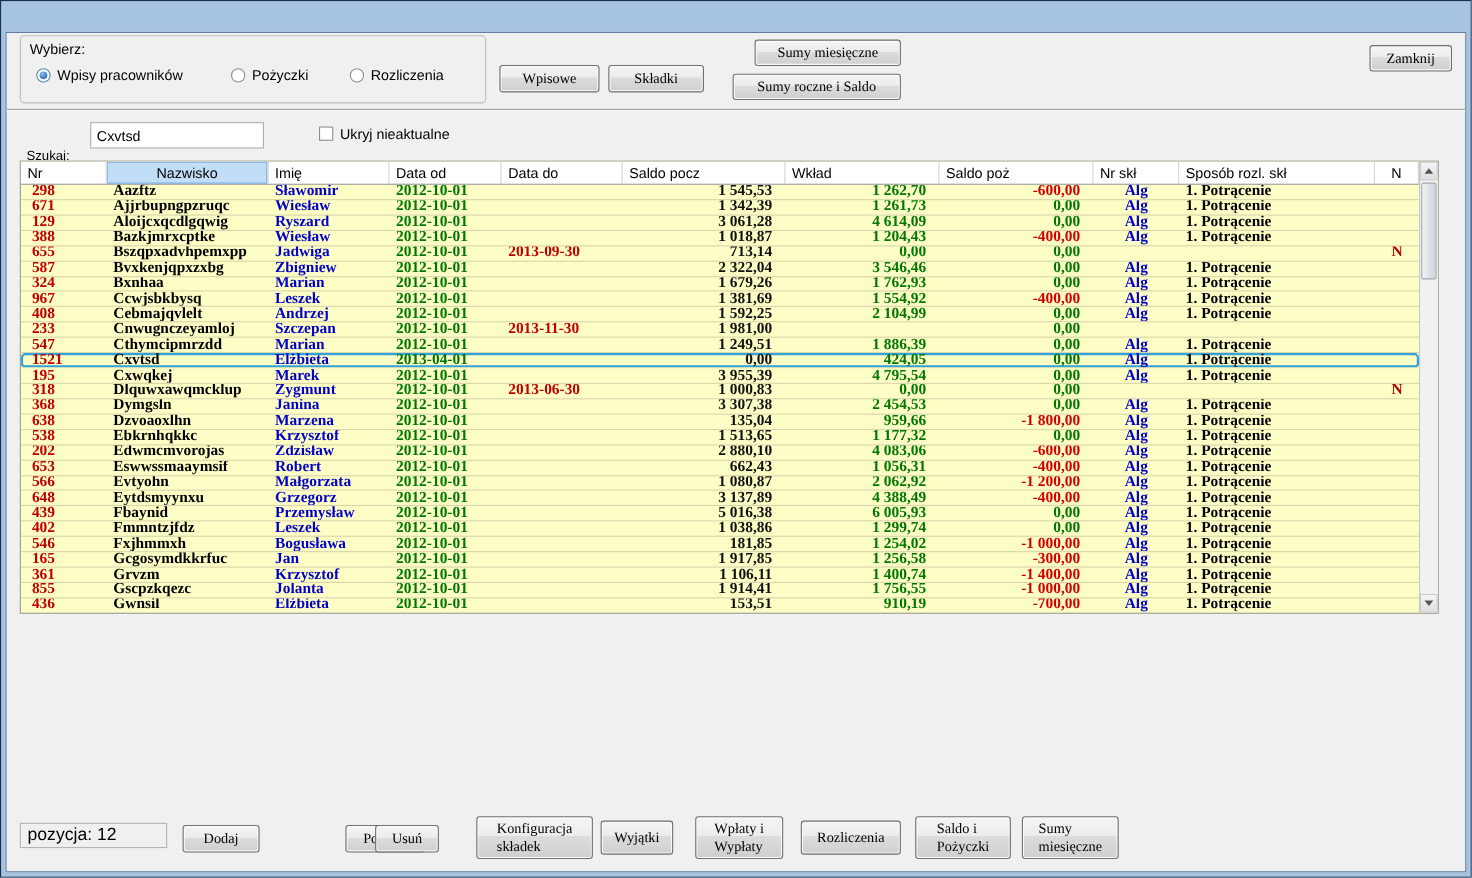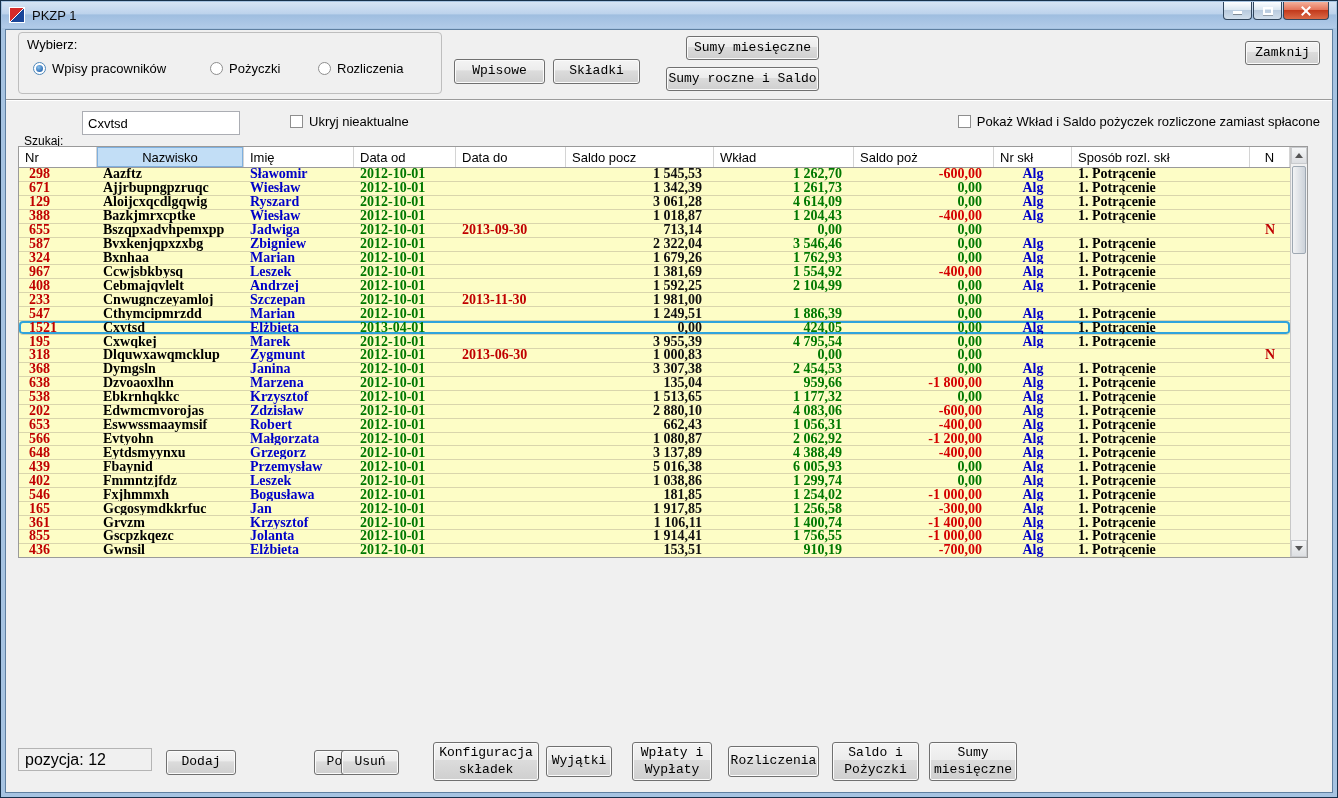--- a/index.html
+++ b/index.html
@@ -51,22 +51,22 @@
   .radio.r0{left:14px;} .radio.r1{left:191px;} .radio.r2{left:299px;}
   .rb{width:13px;height:13px;border:1px solid #8E8E8E;border-radius:50%;background:#FFF;position:relative;flex:0 0 auto;}
   .rb.on{border-color:#4F87B8;}
   .rb.on::after{content:"";position:absolute;inset:2px;border-radius:50%;
     background:radial-gradient(circle at 38% 32%,#8CC2EC,#2C6CB4 75%);}
   
   .btn{
     position:absolute;border:1px solid #707070;border-radius:3px;
     background:linear-gradient(#F4F4F4,#ECECEC 45%,#DCDCDC 46%,#CFCFCF);
     box-shadow:inset 0 0 0 1px #FBFBFB;
-    font-family:Liberation Mono, monospace;
-    font-size:13px;color:#000;text-align:center;white-space:pre-line;line-height:1.25;
+    font-family:Liberation Serif, serif;
+    font-size:13px;color:#000;text-align:left;white-space:pre-line;line-height:1.25;
     display:flex;align-items:center;justify-content:center;padding:0 0;cursor:default;
   }
   .b-wpisowe{left:448px;top:29px;width:91px;height:25px;}
   .b-skladki{left:547px;top:29px;width:87px;height:25px;}
   .b-summies{left:680px;top:6px;width:133px;height:24px;}
   .b-sumrok{left:660px;top:37px;width:153px;height:24px;}
   .b-zamknij{left:1239px;top:11px;width:75px;height:24px;}
   
   .lbl-szukaj{position:absolute;left:18px;top:104px;font-size:12px;color:#000;}
   .search-input{
@@ -134,35 +134,20 @@
   .b-wplaty{left:626px;top:712px;width:80px;height:39px;}
   .b-rozlicz{left:722px;top:716px;width:91px;height:31px;}
   .b-saldo{left:826px;top:712px;width:87px;height:39px;}
   .b-sumymies{left:923px;top:712px;width:88px;height:39px;}
 </style>
 </head>
 <body>
 
 <div class="window">
 
-  <div class="titlebar">
-    <div class="app-icon"></div>
-    <span class="title-text">PKZP 1</span>
-    <div class="caption-buttons">
-      <div class="cbtn">
-          <span class="gl-min"></span>
-        </div>
-      <div class="cbtn">
-          <span class="gl-max"></span>
-        </div>
-      <div class="cbtn close">
-          <span class="gl-close"></span>
-        </div>
-    </div>
-  </div>
 
   <div class="client">
 
     <div class="groupbox">
       <span class="gb-caption">Wybierz:</span>
       <label class="radio r0">
         <span class="rb on"></span>
         <span>Wpisy pracowników</span>
       </label>
       <label class="radio r1">
@@ -182,24 +167,20 @@
     <button class="btn b-zamknij">Zamknij</button>
 
     <div class="sep"></div>
 
     <span class="lbl-szukaj">Szukaj:</span>
     <input class="search-input" type="text" value="Cxvtsd" style="">
 
     <label class="chk chk1">
       <span class="cb"></span>
       <span>Ukryj nieaktualne</span>
-    </label>
-    <label class="chk chk2">
-      <span class="cb"></span>
-      <span>Pokaż Wkład i Saldo pożyczek rozliczone zamiast spłacone</span>
     </label>
 
     <div class="table">
       <div class="grid">
         <div class="thead">
           <div class="hcell c-nr">Nr</div>
           <div class="hcell c-naz sorted">Nazwisko</div>
           <div class="hcell c-imie">Imię</div>
           <div class="hcell c-od">Data od</div>
           <div class="hcell c-do">Data do</div>

